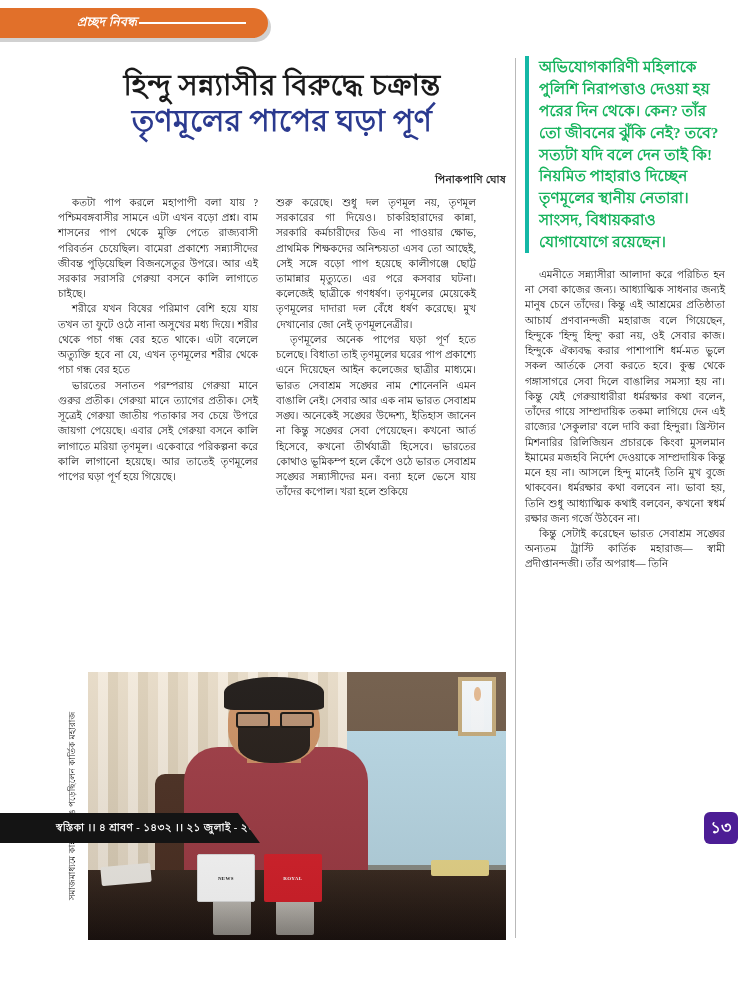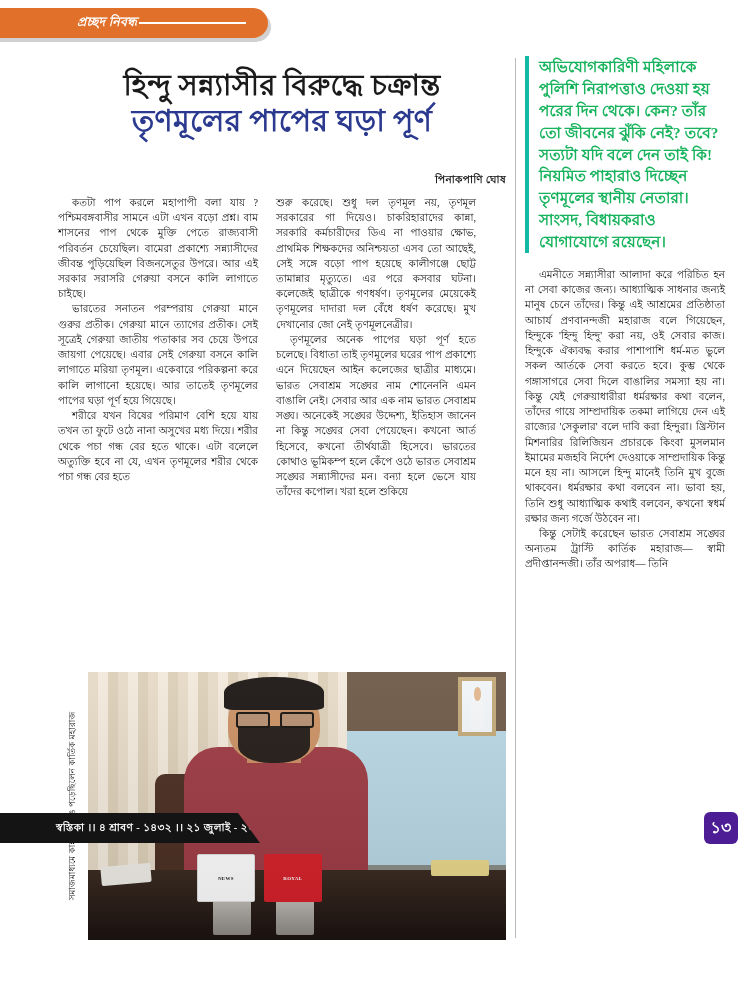--- a/index.html
+++ b/index.html
@@ -204,22 +204,22 @@
     <div class="headline">
       <div class="hl1">হিন্দু সন্ন্যাসীর বিরুদ্ধে চক্রান্ত</div>
       <div class="hl2">তৃণমূলের পাপের ঘড়া পূর্ণ</div>
     </div>
 
     <div class="byline">পিনাকপাণি ঘোষ</div>
 
     <div class="body-cols">
       <div class="bcol">
         <p>কতটা পাপ করলে মহাপাপী বলা যায় ? পশ্চিমবঙ্গবাসীর সামনে এটা এখন বড়ো প্রশ্ন। বাম শাসনের পাপ থেকে মুক্তি পেতে রাজ্যবাসী পরিবর্তন চেয়েছিল। বামেরা প্রকাশ্যে সন্ন্যাসীদের জীবন্ত পুড়িয়েছিল বিজনসেতুর উপরে। আর এই সরকার সরাসরি গেরুয়া বসনে কালি লাগাতে চাইছে।</p>
+        <p>শরীরে যখন বিষের পরিমাণ বেশি হয়ে যায় তখন তা ফুটে ওঠে নানা অসুখের মধ্য দিয়ে। শরীর থেকে পচা গন্ধ বের হতে থাকে। এটা বলেলে অত্যুক্তি হবে না যে, এখন তৃণমূলের শরীর থেকে পচা গন্ধ বের হতে</p>
         <p>ভারতের সনাতন পরম্পরায় গেরুয়া মানে গুরুর প্রতীক। গেরুয়া মানে ত্যাগের প্রতীক। সেই সূত্রেই গেরুয়া জাতীয় পতাকার সব চেয়ে উপরে জায়গা পেয়েছে। এবার সেই গেরুয়া বসনে কালি লাগাতে মরিয়া তৃণমূল। একেবারে পরিকল্পনা করে কালি লাগানো হয়েছে। আর তাতেই তৃণমূলের পাপের ঘড়া পূর্ণ হয়ে গিয়েছে।</p>
-        <p>শরীরে যখন বিষের পরিমাণ বেশি হয়ে যায় তখন তা ফুটে ওঠে নানা অসুখের মধ্য দিয়ে। শরীর থেকে পচা গন্ধ বের হতে থাকে। এটা বলেলে অত্যুক্তি হবে না যে, এখন তৃণমূলের শরীর থেকে পচা গন্ধ বের হতে</p>
       </div>
       <div class="bcol">
         <p class="noind">শুরু করেছে। শুধু দল তৃণমূল নয়, তৃণমূল সরকারের গা দিয়েও। চাকরিহারাদের কান্না, সরকারি কর্মচারীদের ডিএ না পাওয়ার ক্ষোভ, প্রাথমিক শিক্ষকদের অনিশ্চয়তা এসব তো আছেই, সেই সঙ্গে বড়ো পাপ হয়েছে কালীগঞ্জে ছোট্ট তামান্নার মৃত্যুতে। এর পরে কসবার ঘটনা। কলেজেই ছাত্রীকে গণধর্ষণ। তৃণমূলের মেয়েকেই তৃণমূলের দাদারা দল বেঁধে ধর্ষণ করেছে। মুখ দেখানোর জো নেই তৃণমূলনেত্রীর।</p>
         <p>তৃণমূলের অনেক পাপের ঘড়া পূর্ণ হতে চলেছে। বিধাতা তাই তৃণমূলের ঘরের পাপ প্রকাশ্যে এনে দিয়েছেন আইন কলেজের ছাত্রীর মাধ্যমে। ভারত সেবাশ্রম সঙ্ঘের নাম শোনেননি এমন বাঙালি নেই। সেবার আর এক নাম ভারত সেবাশ্রম সঙ্ঘ। অনেকেই সঙ্ঘের উদ্দেশ্য, ইতিহাস জানেন না কিন্তু সঙ্ঘের সেবা পেয়েছেন। কখনো আর্ত হিসেবে, কখনো তীর্থযাত্রী হিসেবে। ভারতের কোথাও ভূমিকম্প হলে কেঁপে ওঠে ভারত সেবাশ্রম সঙ্ঘের সন্ন্যাসীদের মন। বন্যা হলে ভেসে যায় তাঁদের কপোল। খরা হলে শুকিয়ে</p>
       </div>
     </div>
   </div>
 
   <div class="photo-block">
     <div class="photo-caption-wrap">

